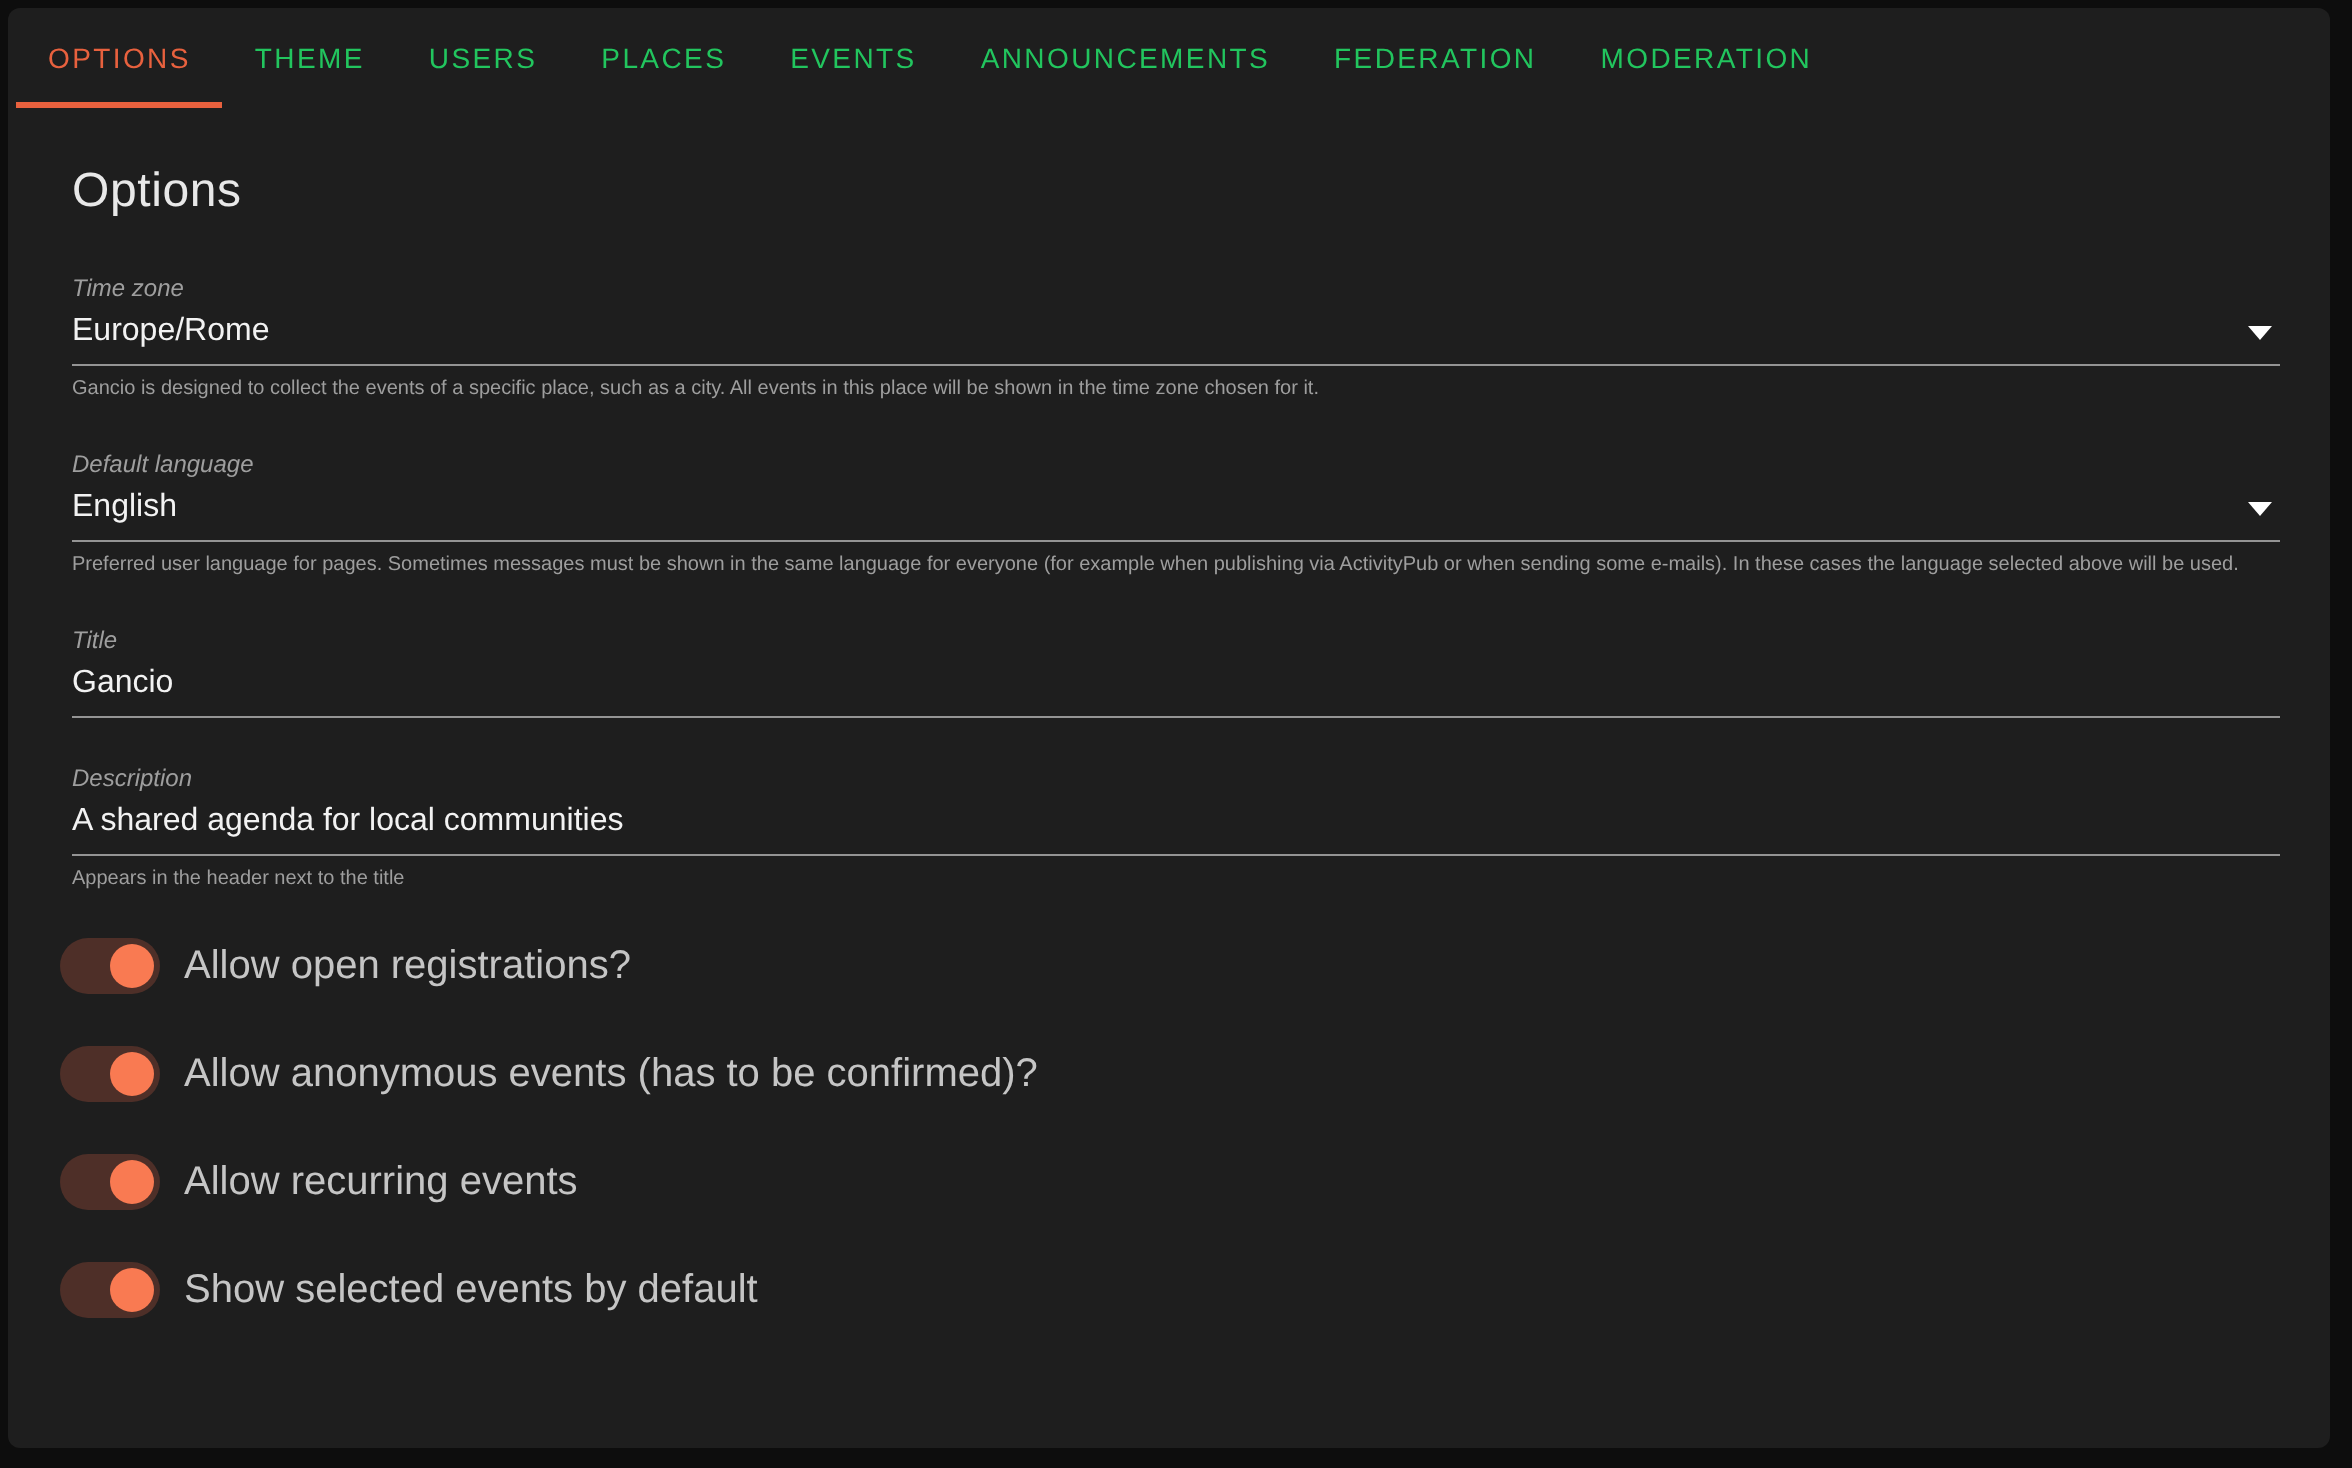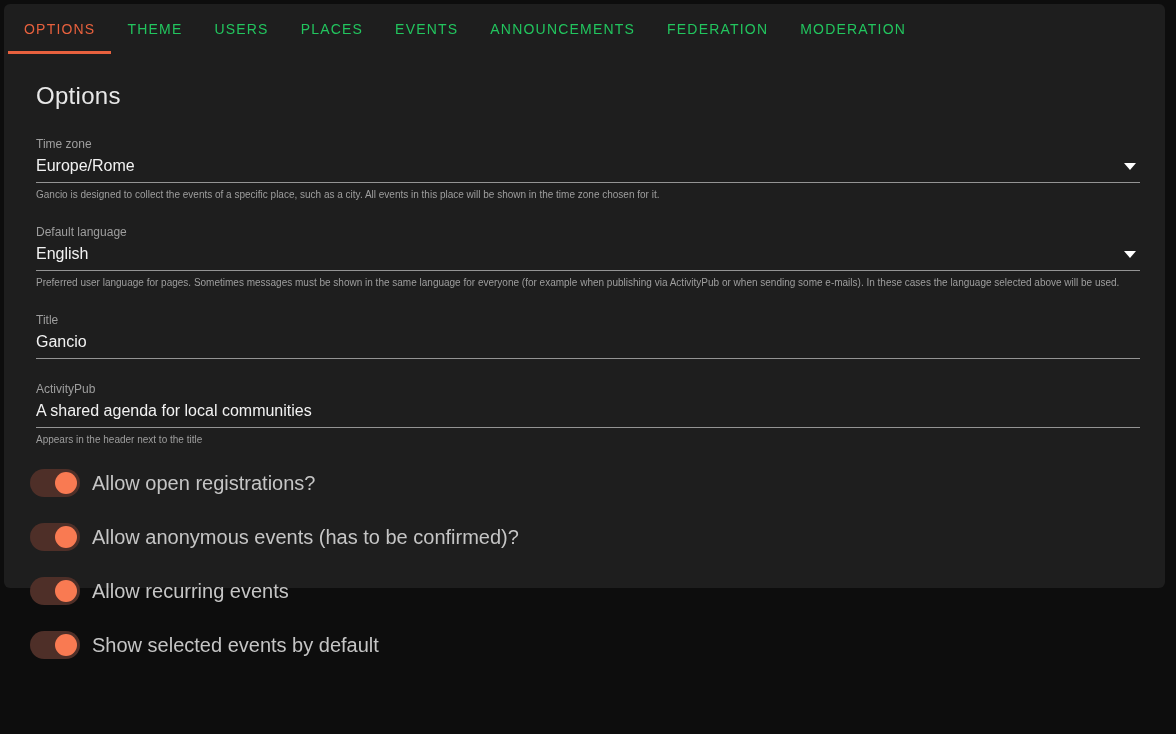--- a/index.html
+++ b/index.html
@@ -7,21 +7,21 @@
   body {
     width: 1176px; height: 734px;
     background: #0d0d0d;
     font-family: "Liberation Sans", sans-serif;
     overflow: hidden;
     position: relative;
   }
   .card {
     position: absolute;
     left: 4px; top: 4px;
-    width: 1161px; height: 584px;
+    width: 1161px; height: 720px;
     background: #1e1e1e;
     border-radius: 6px;
   }
   
   .tabbar {
     display: flex;
     height: 50px;
     padding-left: 4px;
     align-items: stretch;
   }
@@ -53,20 +53,21 @@
     font-weight: 400;
     color: #e8e8e8;
     letter-spacing: 0.3px;
     margin: 0 0 26px 0;
   }
   .field { margin-bottom: 22px; }
   .field-label {
     font-size: 12px;
     line-height: 16px;
     color: #9e9e9e;
+    font-style: italic;
   }
   .field-value {
     position: relative;
     font-size: 16px;
     color: #f2f2f2;
     padding: 5px 0 7px 0;
     border-bottom: 1px solid #949494;
     cursor: pointer;
   }
   .field-value input {
@@ -166,21 +167,21 @@
     </div>
 
     <div class="field">
       <div class="field-label">Title</div>
       <div class="field-value">
         <input type="text" value="Gancio" style="">
       </div>
     </div>
 
     <div class="field">
-      <div class="field-label">ActivityPub</div>
+      <div class="field-label">Description</div>
       <div class="field-value">
         <input type="text" value="A shared agenda for local communities" style="">
       </div>
       <div class="field-hint">Appears in the header next to the title</div>
     </div>
 
     <div class="toggles">
 
       <div class="toggle-row">
         <div class="switch">

